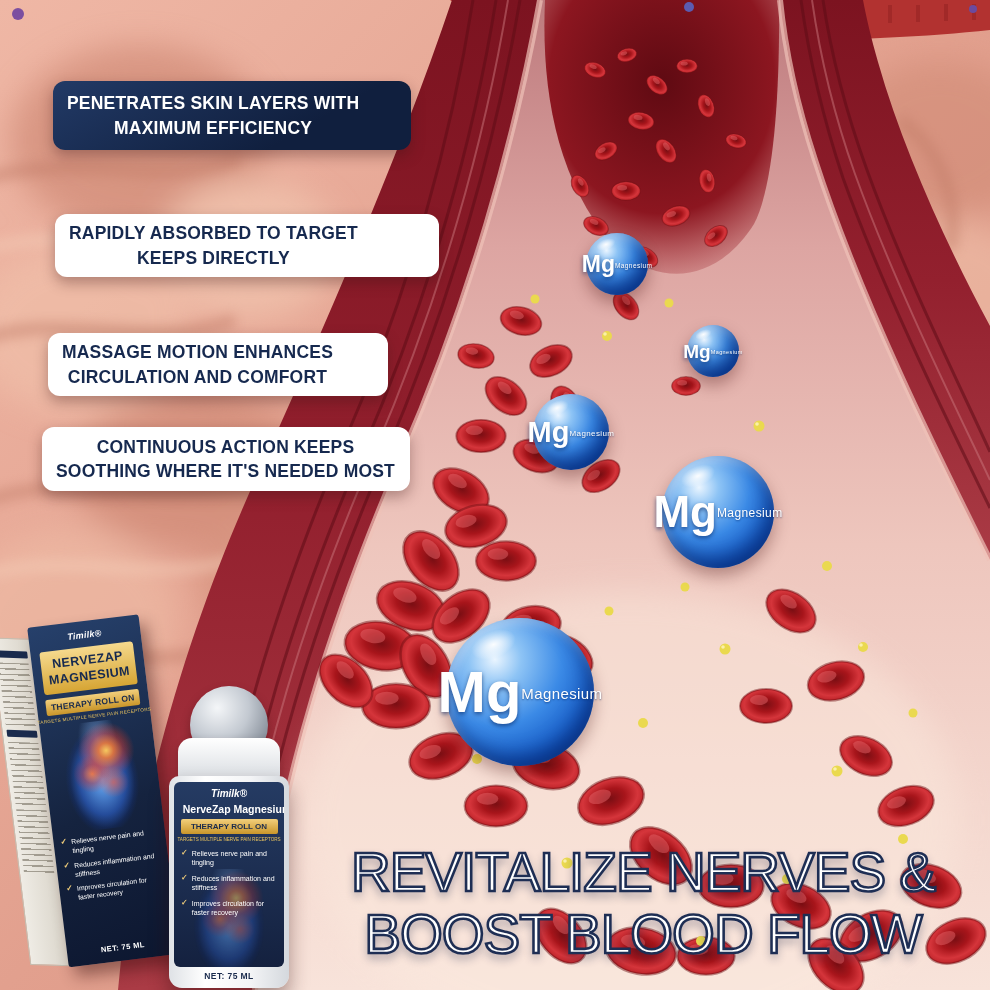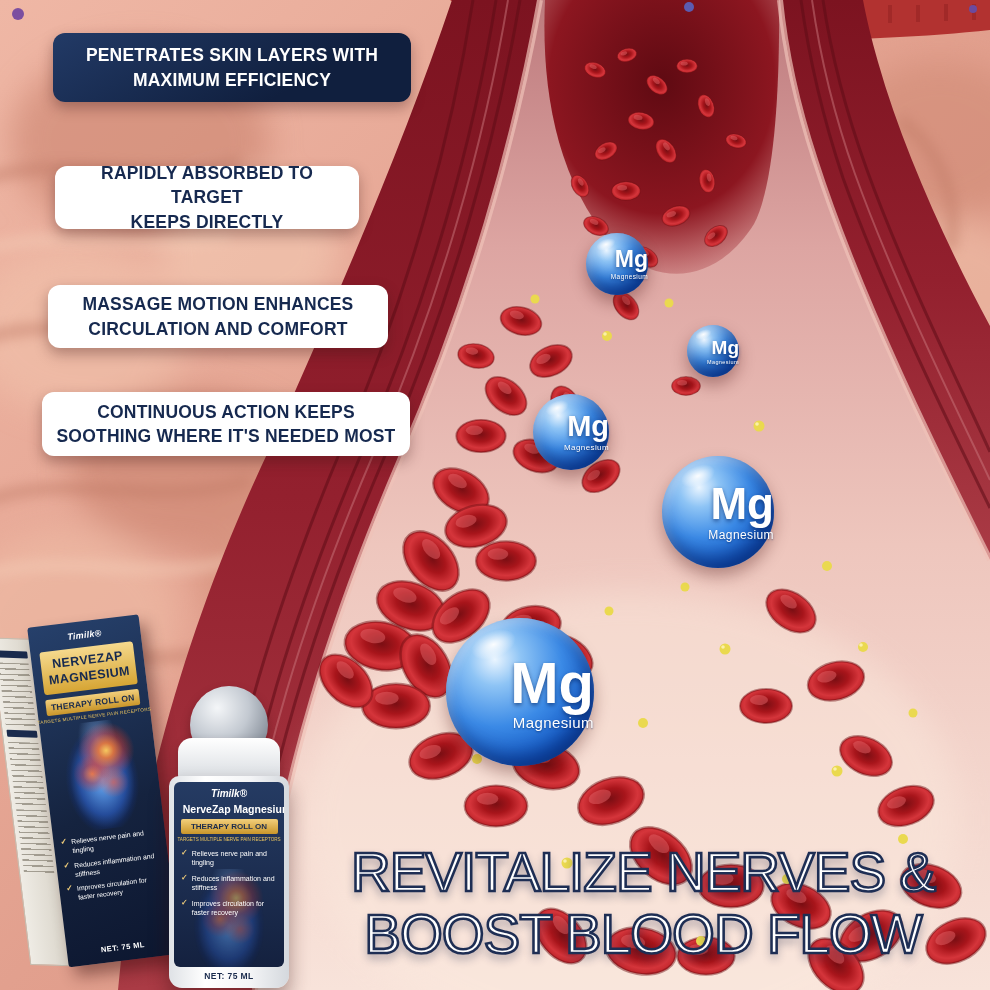--- a/index.html
+++ b/index.html
@@ -1,32 +1,32 @@
 <!DOCTYPE html>
 <html><head>
 <meta charset="utf-8">
 <style>
   html,body{margin:0;padding:0;background:#222;}
   .stage{position:relative;width:990px;height:990px;overflow:hidden;
          font-family:"Liberation Sans",sans-serif;background:#e2a08e;}
   .bg{position:absolute;left:0;top:0;width:990px;height:990px;display:block;}
 
   
-  .benefit{position:absolute;border-radius:12px;display:flex;align-items:center;justify-content:center;
+  .benefit{position:absolute;border-radius:12px;display:flex;align-items:center;
            text-align:center;font-weight:bold;font-size:17.5px;line-height:1.38;letter-spacing:.2px;
            color:#16294f;background:#fff;box-shadow:0 6px 14px rgba(60,20,20,.35);
-           padding:8px 14px;box-sizing:border-box;}
+           padding:8px 14px;box-sizing:border-box;margin-top:48px;}
   .benefit.dark{background:linear-gradient(150deg,#223a66,#101f3e 70%);color:#fff;}
   .b1{left:53px;top:33px;width:358px;height:69px;}
-  .b2{left:55px;top:166px;width:304px;height:63px;}
+  .b2{left:55px;top:166px;width:384px;height:63px;}
   .b3{left:48px;top:285px;width:340px;height:63px;}
-  .b4{left:42px;top:392px;width:368px;height:64px;}
+  .b4{left:42px;top:379px;width:368px;height:64px;}
 
   
-  .mg{position:absolute;border-radius:50%;display:flex;flex-direction:column;align-items:flex-end;justify-content:center;
+  .mg{position:absolute;border-radius:50%;display:flex;flex-direction:row;align-items:center;justify-content:center;
       color:#fff;font-weight:bold;
       background:radial-gradient(circle at 33% 28%, #eaf5ff 0%, #8ec4f5 18%, #3b8ae6 46%, #1257c4 74%, #0a3a8f 100%);
       box-shadow:inset -6px -10px 18px rgba(5,30,90,.55), inset 4px 6px 10px rgba(255,255,255,.35), 0 8px 16px rgba(70,15,15,.35);}
   .mg::after{content:"";position:absolute;left:16%;top:9%;width:32%;height:18%;
       background:radial-gradient(ellipse, rgba(255,255,255,.95), rgba(255,255,255,0) 70%);
       border-radius:50%;transform:rotate(-22deg);}
   .mg .sym{text-shadow:0 2px 4px rgba(8,38,100,.65);line-height:1;}
   .mg .lab{text-shadow:0 1px 2px rgba(8,38,100,.65);margin-top:2px;letter-spacing:.4px;font-weight:normal;}
   .mg1{left:586px;top:233px;width:62px;height:62px}.mg1 .sym{font-size:23px}.mg1 .lab{font-size:6.5px}
   .mg2{left:687px;top:325px;width:52px;height:52px}.mg2 .sym{font-size:19px}.mg2 .lab{font-size:5.5px}

